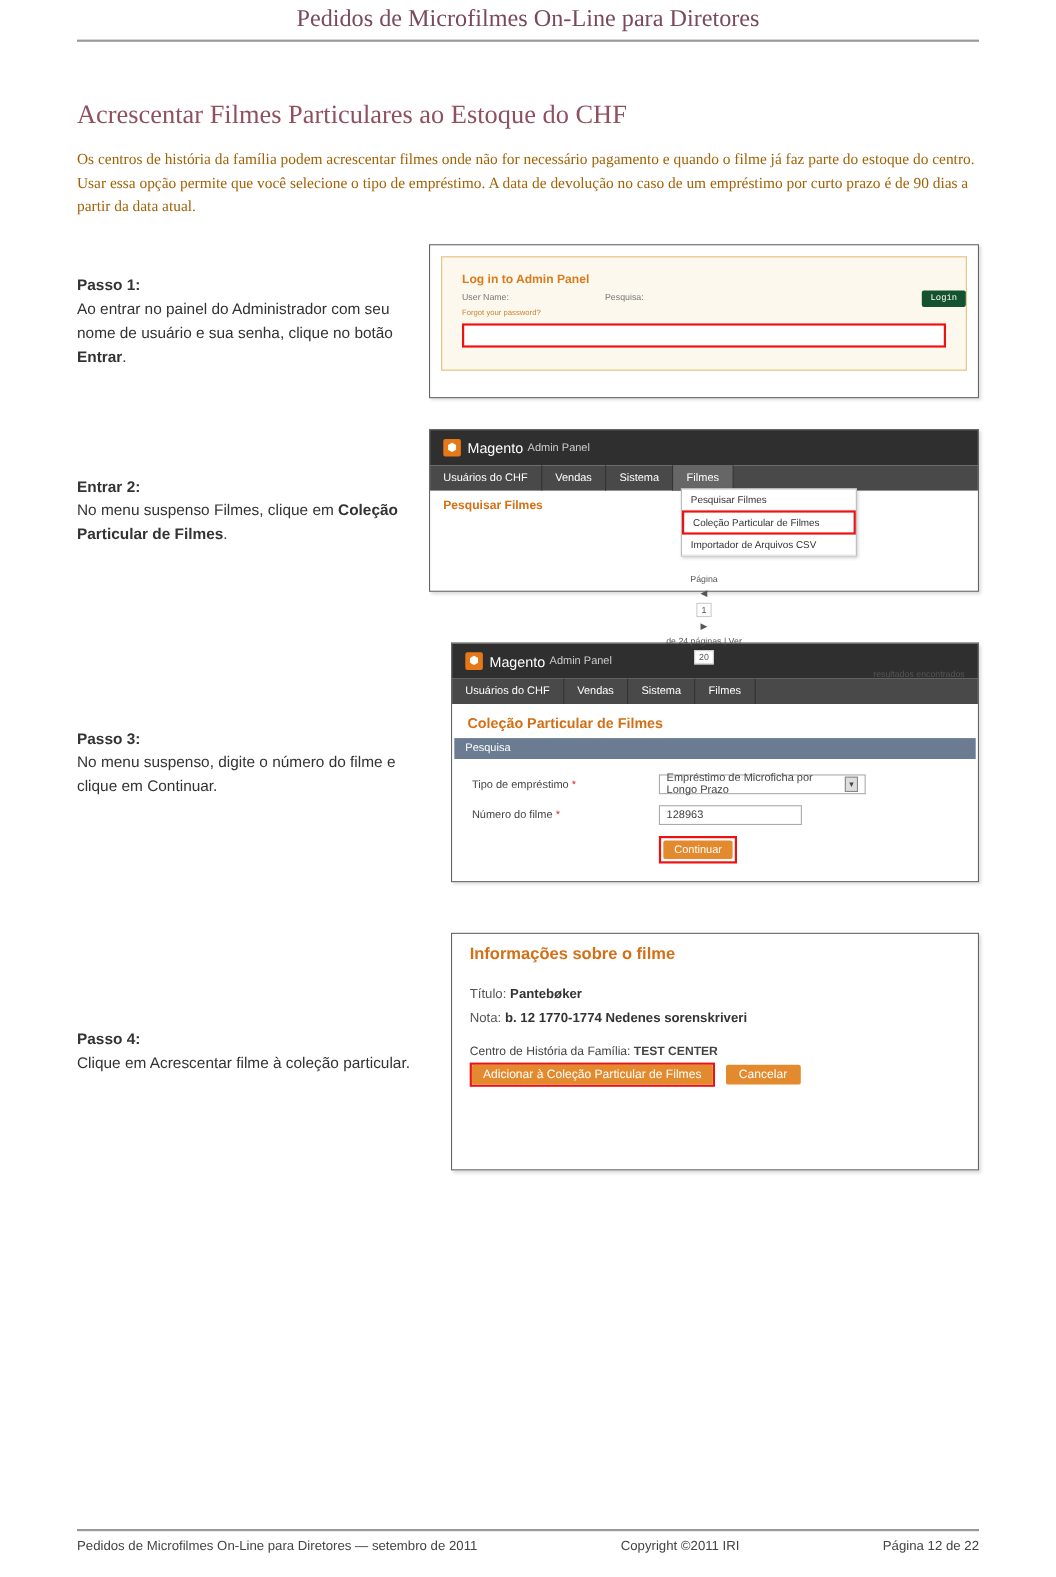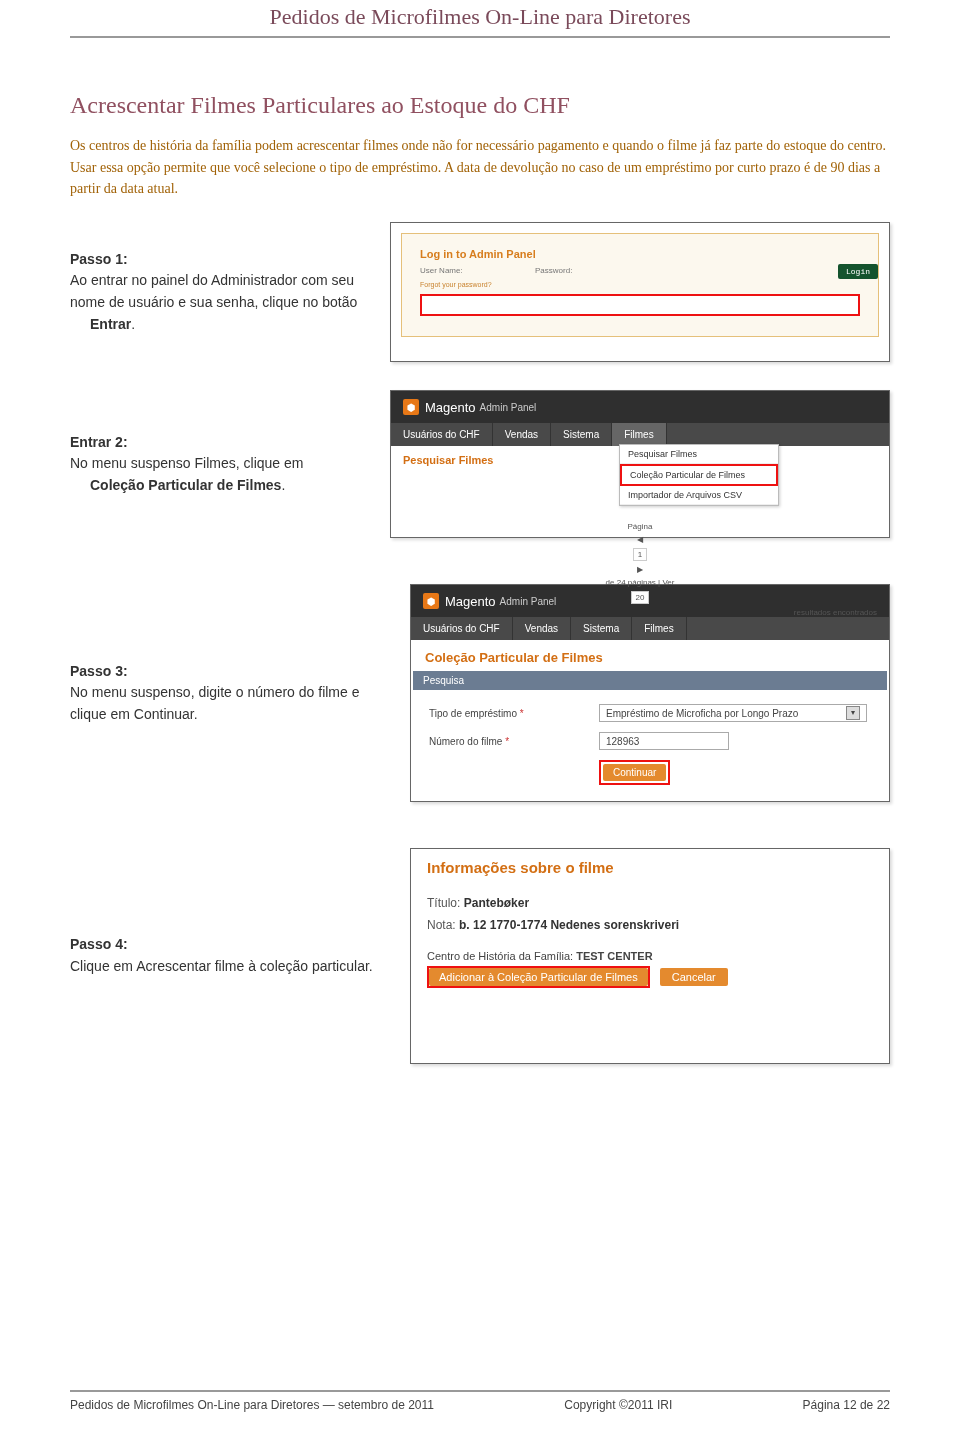--- a/index.html
+++ b/index.html
@@ -49,38 +49,38 @@
   }
   .step-text {
     font-family: Verdana, Arial, sans-serif;
     font-size: 14px;
     line-height: 1.55;
     color: #333;
     flex: 0 0 300px;
   }
   .step-text.wide { flex: 0 0 320px; }
   .step-label { font-weight: bold; display: block; }
-  .bold-inline { font-weight: bold; margin-left: 20px; }
+  .bold-inline { font-weight: bold; }
   .shot {
     flex: 1;
     border: 1px solid #666;
     background: #fff;
     box-shadow: 2px 2px 3px rgba(0,0,0,0.15);
   }
   
   .s1 { height: 140px; padding: 10px; }
   .s1-inner {
     border: 1px solid #e5c07a;
     background: #fcf8ee;
     padding: 14px 18px 10px 18px;
     height: 104px;
     position: relative;
   }
   .s1-title { color: #d77d1d; font-family: Arial, sans-serif; font-size: 11px; font-weight: bold; margin-bottom: 6px; }
-  .s1-row { display: flex; gap: 55px; align-items: center; }
+  .s1-row { display: flex; gap: 70px; align-items: center; }
   .s1-lbl { font-size: 8px; color: #777; font-family: Arial, sans-serif; width: 60px; }
   .s1-forgot { font-size: 7px; color: #c9832f; margin-top: 6px; font-family: Arial, sans-serif; }
   .s1-login-btn { position: absolute; right: 0; top: 30px; background: #14532d; color: #fff; font-size: 8px; padding: 3px 8px; border-radius: 2px; font-family: Liberation Mono, monospace; }
   .s1-redbox { border: 2px solid #e11; height: 22px; margin-top: 6px; background: #fff; font-size: 6px; color: #aaa; text-align: center; line-height: 20px; font-family: Arial, sans-serif; }
   
   .s2 { height: 148px; background: #fff; }
   .s2-logo { background: #2f2f2f; color: #fff; padding: 8px 12px; font-family: Arial, sans-serif; font-size: 13px; display: flex; align-items: center; gap: 6px; }
   .s2-logo-icon { width: 16px; height: 16px; background: #e77817; border-radius: 2px; display: inline-flex; align-items: center; justify-content: center; font-size: 10px; }
   .s2-nav { background: #494949; display: flex; font-family: Arial, sans-serif; font-size: 10px; color: #fff; }
   .s2-nav-item { padding: 6px 12px; border-right: 1px solid #333; }
@@ -93,21 +93,21 @@
   .s2-pager { font-size: 8px; color: #555; font-family: Arial, sans-serif; margin-top: 56px; display: flex; align-items: center; gap: 4px; flex-direction: column; }
   .s2-pg-in { border: 1px solid #ccc; padding: 1px 4px; background: #fff; }
   
   .s3 { height: 218px; background: #fff; }
   .s3-crumb { padding: 10px 14px 6px 14px; font-family: Arial, sans-serif; color: #d36f14; font-weight: bold; font-size: 13px; }
   .s3-bar { background: #6b7c92; color: #fff; font-size: 10px; padding: 4px 10px; font-family: Arial, sans-serif; margin: 0 2px; }
   .s3-form { padding: 14px 18px; font-family: Arial, sans-serif; font-size: 10px; color: #444; }
   .s3-row { display: flex; align-items: center; margin-bottom: 10px; }
   .s3-lbl { width: 170px; }
   .s3-star { color: #c33; }
-  .s3-input { border: 1px solid #aaa; padding: 2px 6px; font-size: 10px; background: #fff; height: 18px; width: 268px; display: inline-flex; align-items: center; justify-content: space-between; }
+  .s3-input { border: 1px solid #aaa; padding: 2px 6px; font-size: 10px; background: #fff; height: 18px; width: 188px; display: inline-flex; align-items: center; justify-content: space-between; }
   .s3-dd-arrow { width: 14px; height: 14px; background: #ddd; border: 1px solid #888; display: inline-block; text-align: center; font-size: 8px; line-height: 12px; }
   .s3-btn { display: inline-block; border: 2px solid #e11; padding: 2px; margin-left: 170px; }
   .s3-btn-inner { background: #e48a2e; color: #fff; font-size: 10px; padding: 3px 10px; border-radius: 2px; }
   
   .s4 { height: 216px; background: #fff; padding: 10px 16px 4px 16px; font-family: Arial, sans-serif; }
   .s4-title { color: #d36f14; font-weight: bold; font-size: 15px; margin-bottom: 20px; }
   .s4-line { font-size: 12px; color: #333; margin-bottom: 8px; }
   .s4-lbl { color: #555; }
   .s4-val { font-weight: bold; }
   .s4-center { font-size: 11px; color: #444; margin-top: 18px; }
@@ -147,21 +147,21 @@
   <div class="step-block">
     <div class="step-text">
       <span class="step-label">Passo 1:</span>
       <span>Ao entrar no painel do Administrador com seu nome de usuário e sua senha, clique no botão </span><span class="bold-inline">Entrar</span><span>.</span>
     </div>
     <div class="shot s1">
       <div class="s1-inner">
         <div class="s1-title">Log in to Admin Panel</div>
         <div class="s1-row">
           <span class="s1-lbl">User Name:</span>
-          <span class="s1-lbl">Password:</span>
+          <span class="s1-lbl">Pesquisa:</span>
         </div>
         <div class="s1-forgot">Forgot your password?</div>
         <div class="s1-login-btn">Login</div>
         <div class="s1-redbox"></div>
       </div>
     </div>
   </div>
 
   <div class="step-block">
     <div class="step-text">

